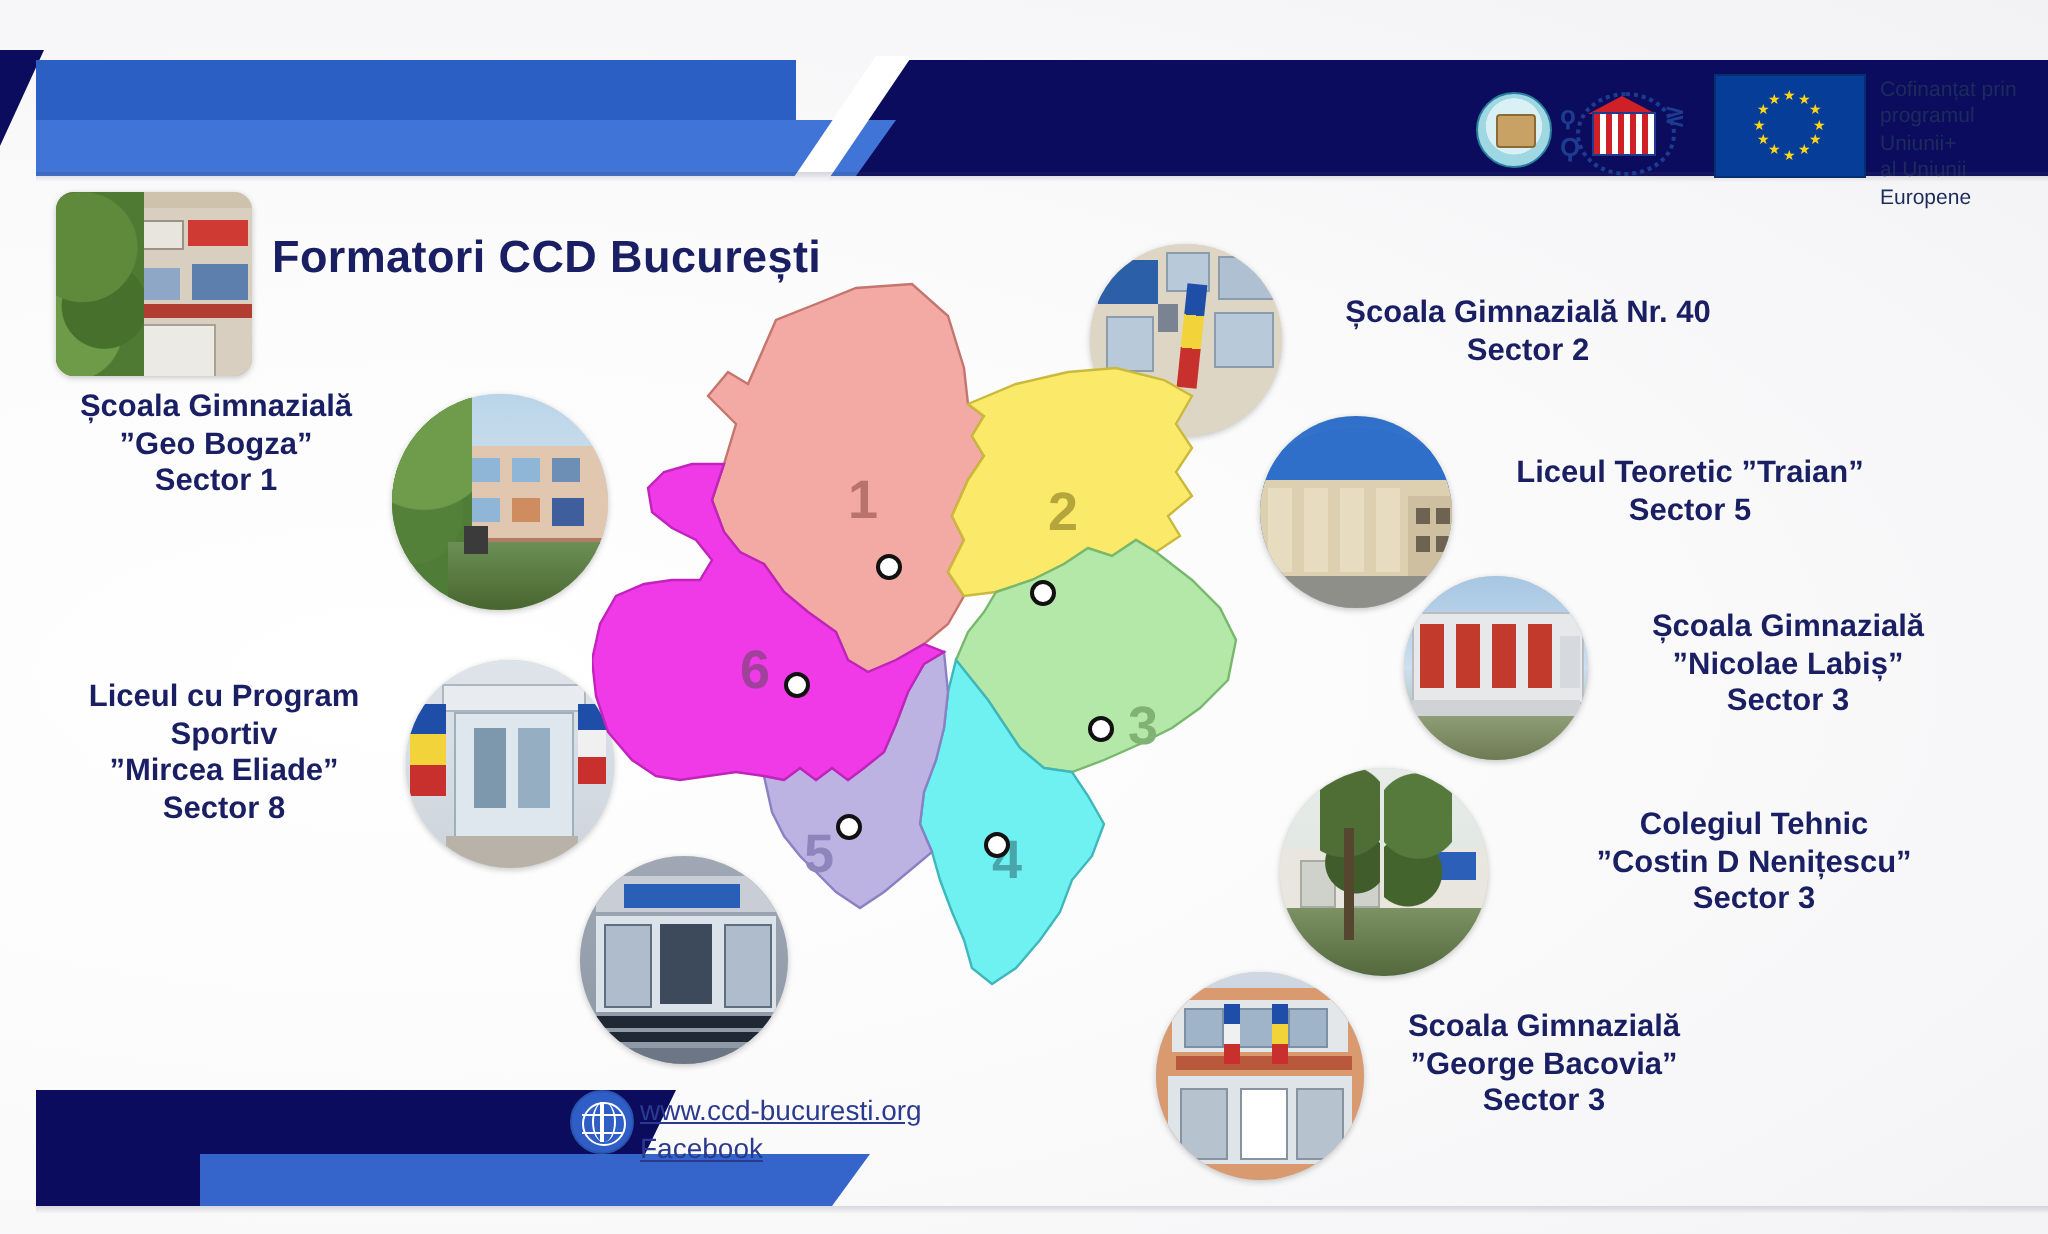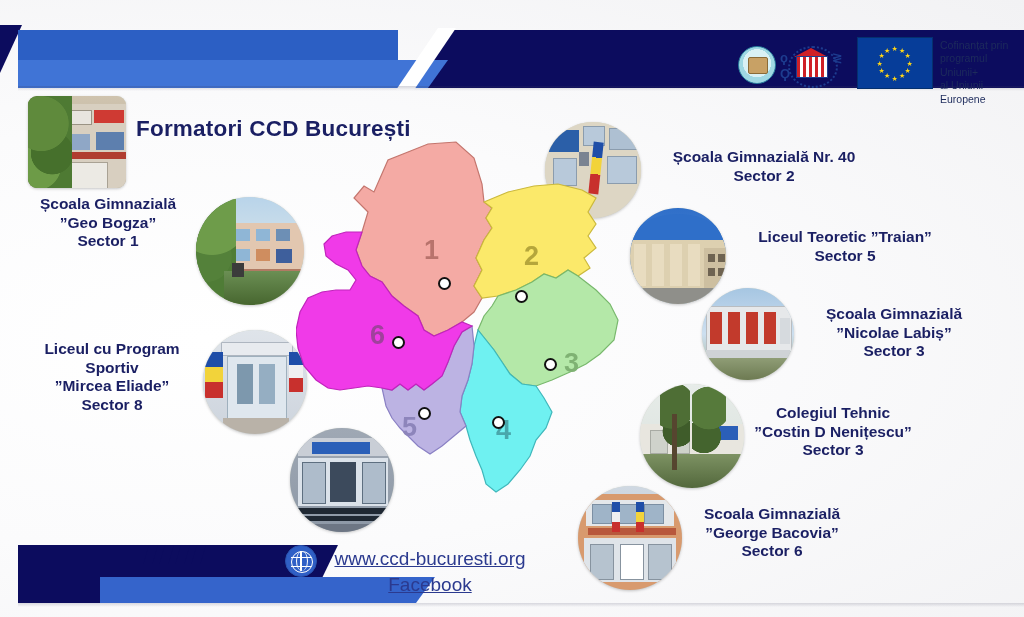--- a/index.html
+++ b/index.html
@@ -138,21 +138,21 @@
   .globe-lines{
     position:absolute;left:5px;top:11px;width:20px;height:8px;
     border-top:1.4px solid #fff;border-bottom:1.4px solid #fff;
   }
   .globe-mer{
     position:absolute;left:10px;top:5px;width:10px;height:20px;
     border-left:1.3px solid #fff;border-right:1.3px solid #fff;border-radius:50%;
   }
   .ftr-links{
     position:absolute;left:320px;top:546px;width:220px;
-    font-size:19px;line-height:1.35;color:#2b3a8f;text-align:center;
+    font-size:14px;line-height:1.35;color:#2b3a8f;
   }
   .ftr-links a{color:#2b3a8f;text-decoration:underline;display:block;}
   
   .title{
     position:absolute;left:136px;top:116px;
     color:#1a1f63;font-size:22.5px;font-weight:bold;letter-spacing:.2px;
   }
   
   .photo{position:absolute;overflow:hidden;background:#cfd6c9;}
   .photo .sky{position:absolute;left:0;top:0;width:100%;height:100%;}
@@ -334,42 +334,42 @@
     <div class="sky" style="background:linear-gradient(to bottom,#e7ece9,#d9e1dc);"></div>
     <div class="bld" style="left:0;top:40px;width:104px;height:30px;background:#e8e6df;"></div>
     <div class="bld" style="left:10px;top:46px;width:16px;height:22px;background:#cfd2cb;border:1px solid #a8aba4;"></div>
     <div class="bld" style="left:32px;top:46px;width:16px;height:22px;background:#cfd2cb;border:1px solid #a8aba4;"></div>
     <div class="bld" style="left:76px;top:42px;width:22px;height:14px;background:#2b5fb8;"></div>
     <div class="bld" style="left:0;top:70px;width:104px;height:34px;background:linear-gradient(to bottom,#7d9263,#53683c);"></div>
     <div class="bld" style="left:20px;top:0;width:30px;height:86px;background:radial-gradient(circle at 40% 25%,#4e6e35 0 34%,transparent 35%),radial-gradient(circle at 60% 55%,#3f5c2a 0 30%,transparent 31%),transparent;"></div>
     <div class="bld" style="left:52px;top:0;width:34px;height:80px;background:radial-gradient(circle at 50% 30%,#567a3b 0 36%,transparent 37%),radial-gradient(circle at 35% 65%,#44642e 0 30%,transparent 31%),transparent;"></div>
     <div class="bld" style="left:32px;top:30px;width:5px;height:56px;background:#56452f;"></div>
   </div>
-  <div class="lbl" style="left:718px;top:404px;width:230px;">Colegiul Tehnic
+  <div class="lbl" style="left:762px;top:404px;width:230px;">Colegiul Tehnic
 ”Costin D Nenițescu”
 Sector 3</div>
 
   <div class="photo circ ph-shadow" style="left:578px;top:486px;width:104px;height:104px;">
     <div class="sky" style="background:linear-gradient(to bottom,#cfd8e2,#c0cad5);"></div>
     <div class="bld" style="left:0;top:8px;width:104px;height:96px;background:#d89a6e;"></div>
     <div class="bld" style="left:8px;top:14px;width:88px;height:26px;background:#e4e7ea;"></div>
     <div class="bld" style="left:14px;top:18px;width:18px;height:18px;background:#9fb4c8;border:1px solid #7c8fa3;"></div>
     <div class="bld" style="left:40px;top:18px;width:18px;height:18px;background:#9fb4c8;border:1px solid #7c8fa3;"></div>
     <div class="bld" style="left:66px;top:18px;width:18px;height:18px;background:#9fb4c8;border:1px solid #7c8fa3;"></div>
     <div class="bld" style="left:10px;top:42px;width:88px;height:7px;background:#b8583c;"></div>
     <div class="bld" style="left:34px;top:16px;width:8px;height:30px;background:linear-gradient(to bottom,#1f4ea8 34%,#f0f0f0 34% 67%,#c8302d 67%);"></div>
     <div class="bld" style="left:58px;top:16px;width:8px;height:30px;background:linear-gradient(to bottom,#1f4ea8 34%,#f2d33a 34% 67%,#c8302d 67%);"></div>
     <div class="bld" style="left:6px;top:52px;width:92px;height:44px;background:#dfe4e9;"></div>
     <div class="bld" style="left:12px;top:58px;width:22px;height:34px;background:#b6c3cf;border:1px solid #87939f;"></div>
     <div class="bld" style="left:42px;top:58px;width:22px;height:34px;background:#ffffff;border:1px solid #87939f;"></div>
     <div class="bld" style="left:70px;top:58px;width:22px;height:34px;background:#b6c3cf;border:1px solid #87939f;"></div>
   </div>
   <div class="lbl" style="left:672px;top:505px;width:200px;">Scoala Gimnazială
 ”George Bacovia”
-Sector 6</div>
+Sector 3</div>
 
   <div class="map">
     <svg width="330" height="390" viewBox="0 0 330 390">
 
       <path id="sec1" d="M66,92 L72,72 L58,58 L68,46 L78,52 L92,20 L112,12 L132,4 L160,2 L178,18 L186,44 L188,62 L196,68 L190,78 L196,88 L188,100 L180,118 L186,130 L178,146 L186,158 L178,172 L166,182 L152,190 L138,196 L128,190 L122,176 L108,166 L96,156 L86,142 L74,136 L66,126 L60,110 Z" fill="#f4aaa4" stroke="#c4766e" stroke-width="1.2"></path>
 
       <path id="sec2" d="M188,62 L212,52 L238,46 L262,44 L286,50 L300,58 L292,72 L300,84 L292,96 L300,108 L288,118 L294,128 L282,136 L272,130 L260,138 L248,134 L236,142 L220,150 L202,156 L186,158 L178,146 L186,130 L180,118 L188,100 L196,88 L190,78 L196,68 Z" fill="#fbe96a" stroke="#cbb93c" stroke-width="1.2"></path>
 
       <path id="sec3" d="M202,156 L220,150 L236,142 L248,134 L260,138 L272,130 L282,136 L300,150 L314,164 L322,180 L318,200 L304,214 L290,224 L274,232 L256,240 L240,246 L226,244 L214,234 L206,222 L198,210 L190,200 L182,190 L188,176 L196,166 Z" fill="#b4e8a8" stroke="#78b86c" stroke-width="1.2"></path>
 

